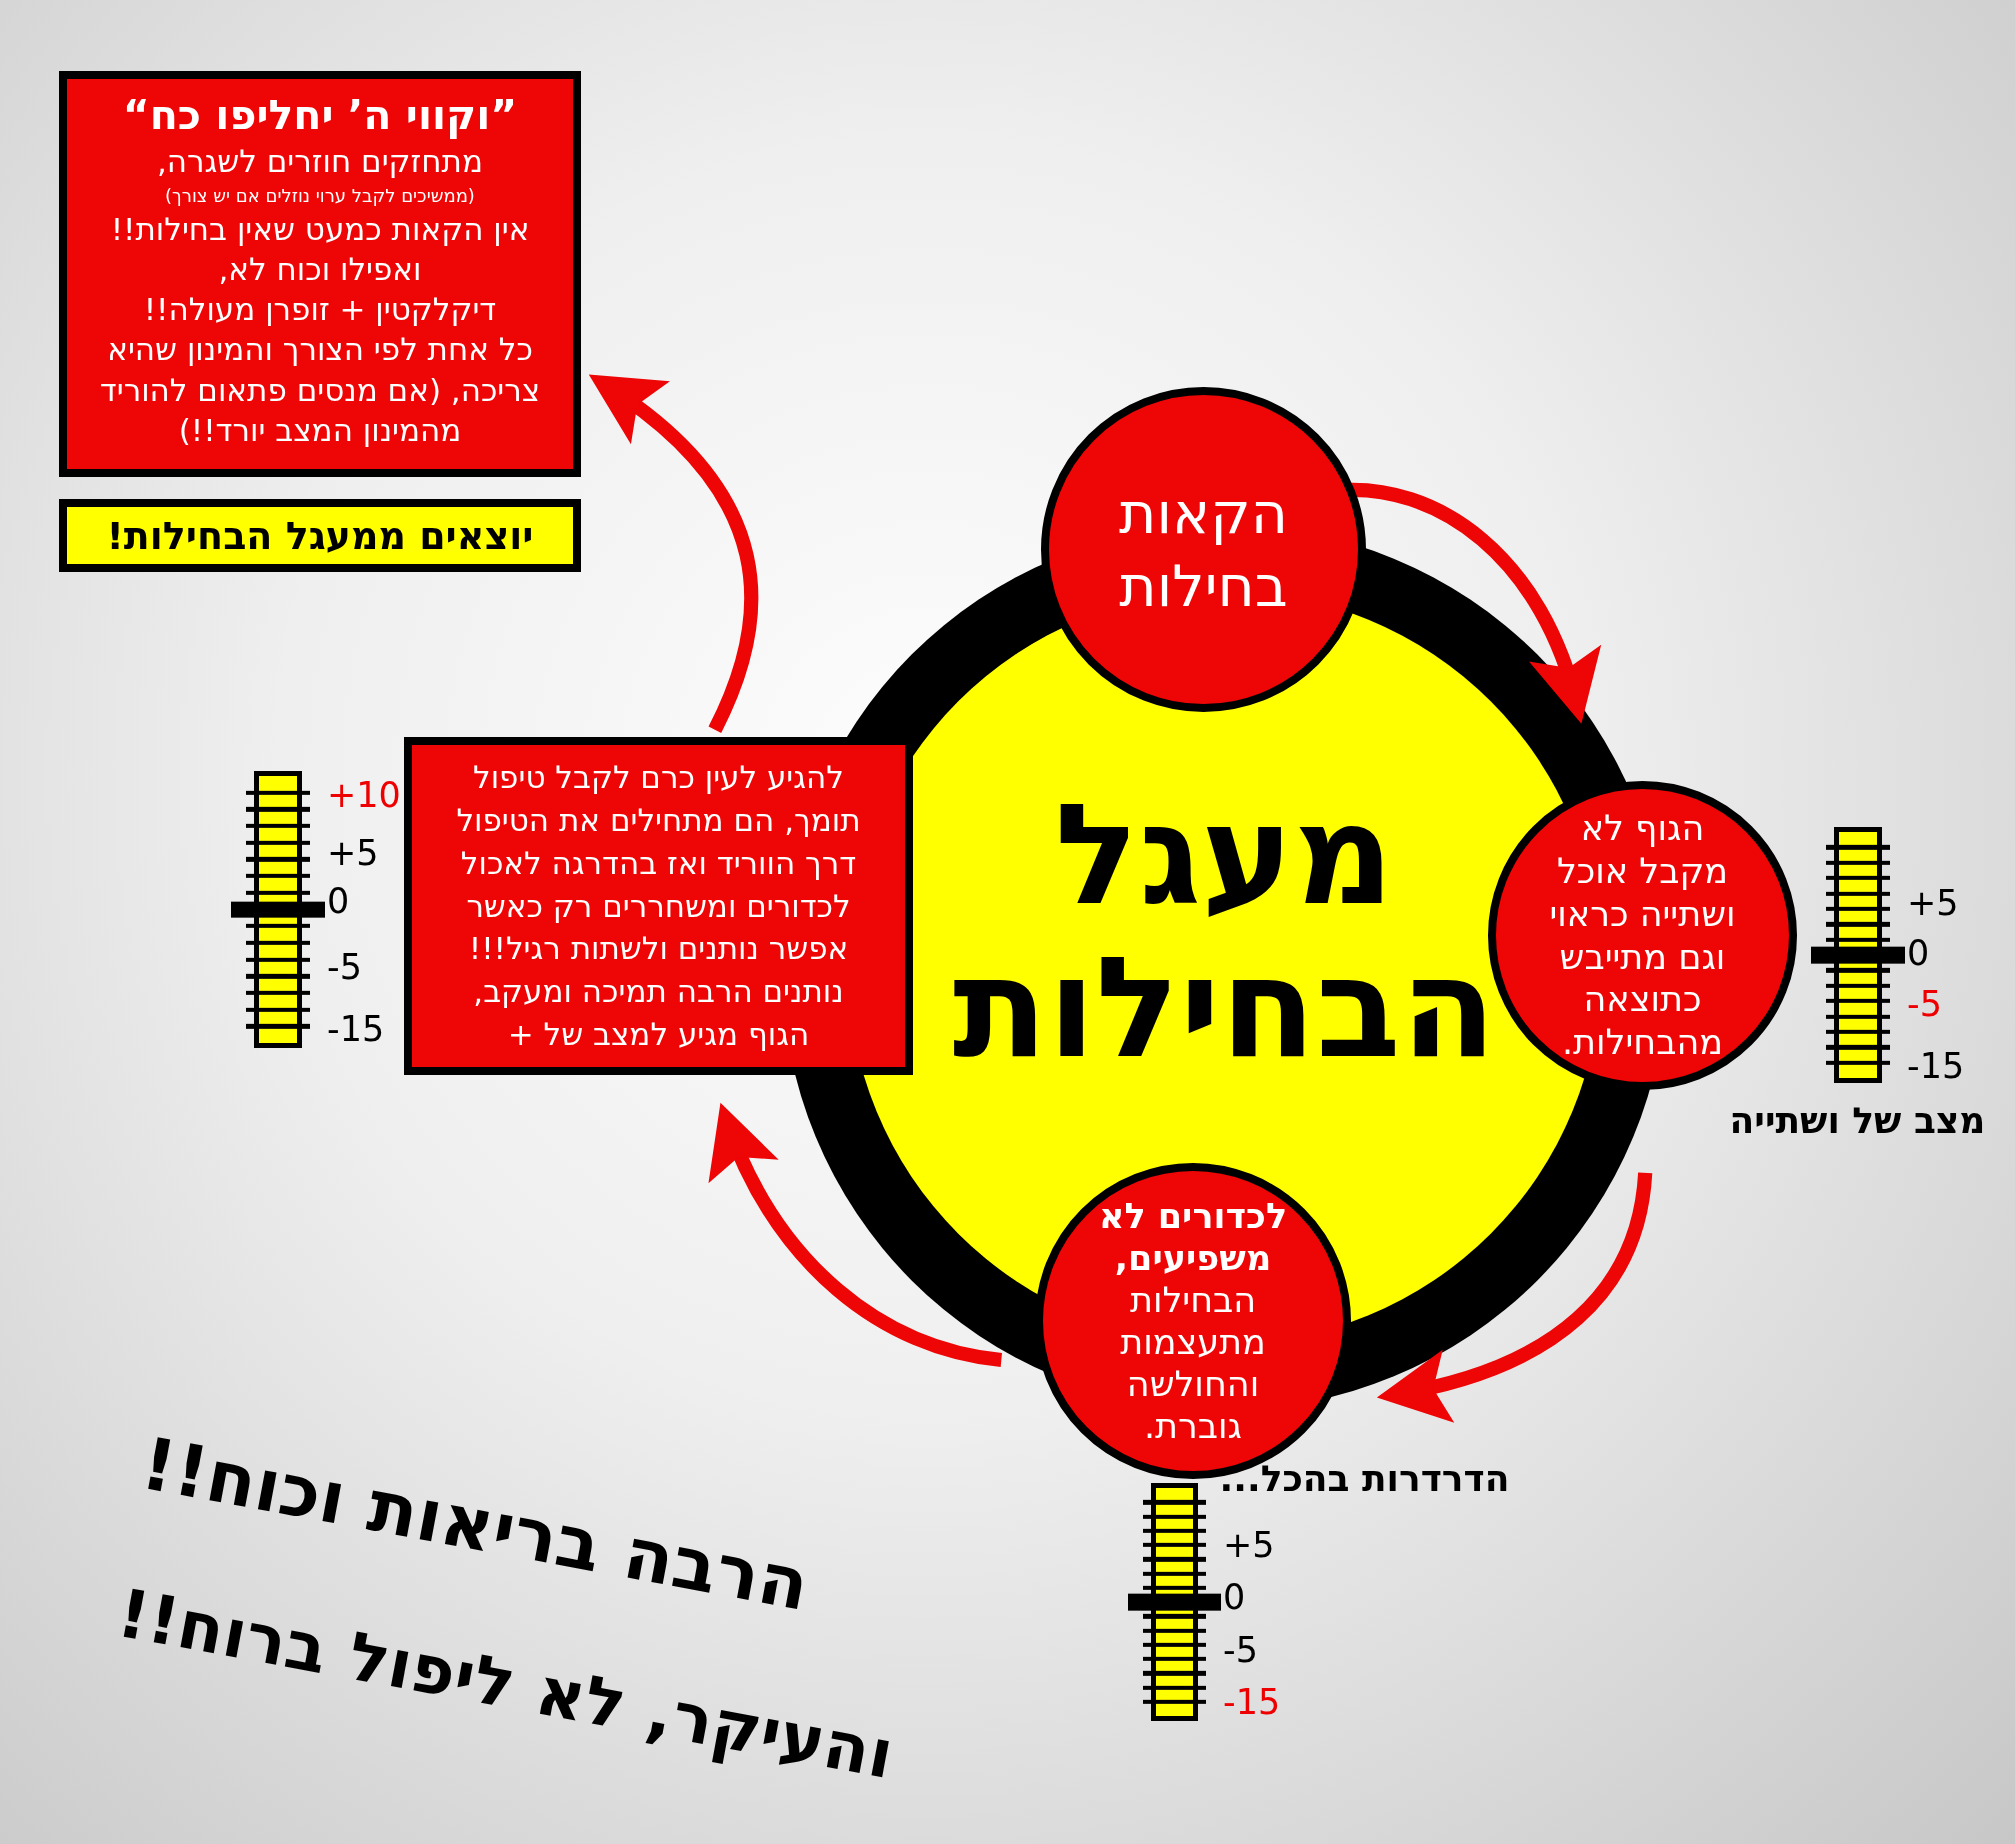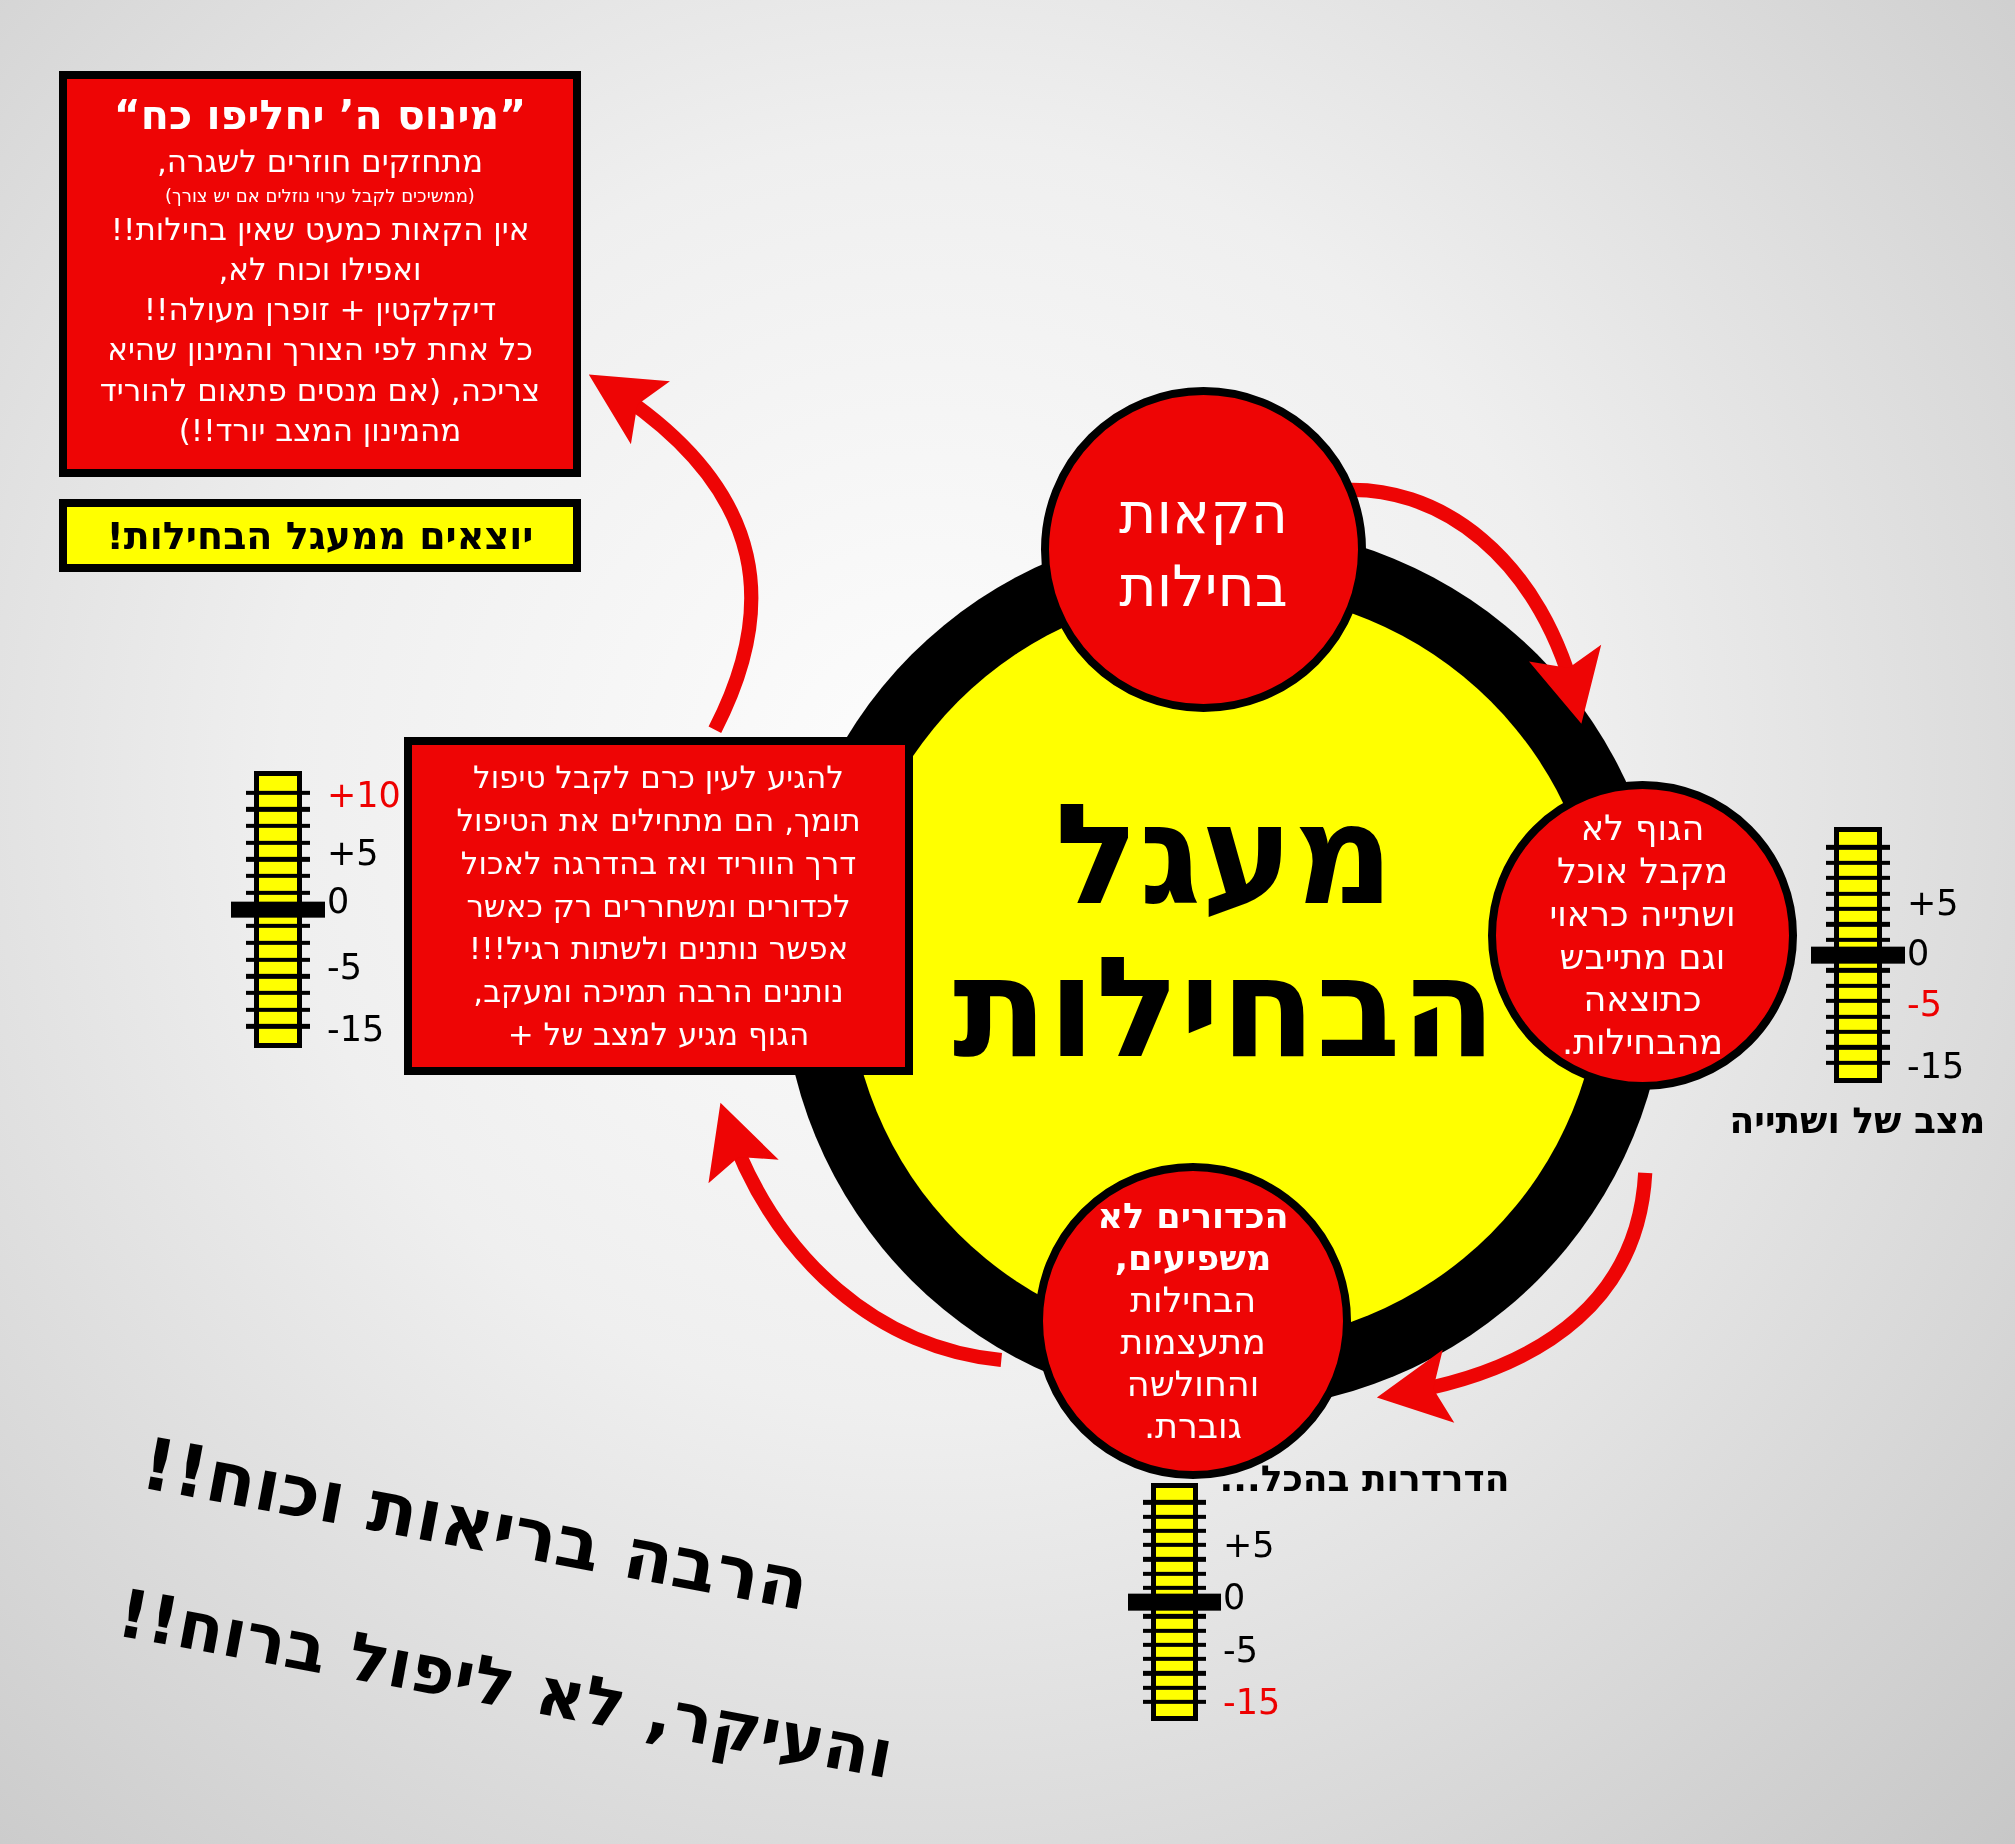--- a/index.html
+++ b/index.html
@@ -81,30 +81,30 @@
   </div>
   <div class="abs node" id="node-right" dir="rtl">
     <div>הגוף לא</div>
     <div>מקבל אוכל</div>
     <div>ושתייה כראוי</div>
     <div>וגם מתייבש</div>
     <div>כתוצאה</div>
     <div>מהבחילות.</div>
   </div>
   <div class="abs node" id="node-bottom" dir="rtl">
-    <div class="b">הכדורים לא</div>
+    <div class="b">לכדורים לא</div>
     <div class="b">משפיעים,</div>
     <div>הבחילות</div>
     <div>מתעצמות</div>
     <div>והחולשה</div>
     <div>גוברת.</div>
   </div>
 
   <div class="abs frame" id="top-left-box" dir="rtl">
-    <div class="title">”מינוס ה’ יחליפו כח“</div>
+    <div class="title">”וקווי ה’ יחליפו כח“</div>
     <div class="ln">מתחזקים חוזרים לשגרה,</div>
     <div class="ln small">(ממשיכים לקבל ערוי נוזלים אם יש צורך)</div>
     <div class="ln">אין הקאות כמעט שאין בחילות!!</div>
     <div class="ln">ואפילו וכוח לא,</div>
     <div class="ln">דיקלקטין + זופרן מעולה!!</div>
     <div class="ln">כל אחת לפי הצורך והמינון שהיא</div>
     <div class="ln">צריכה, (אם מנסים פתאום להוריד</div>
     <div class="ln">מהמינון המצב יורד!!)</div>
   </div>
 

